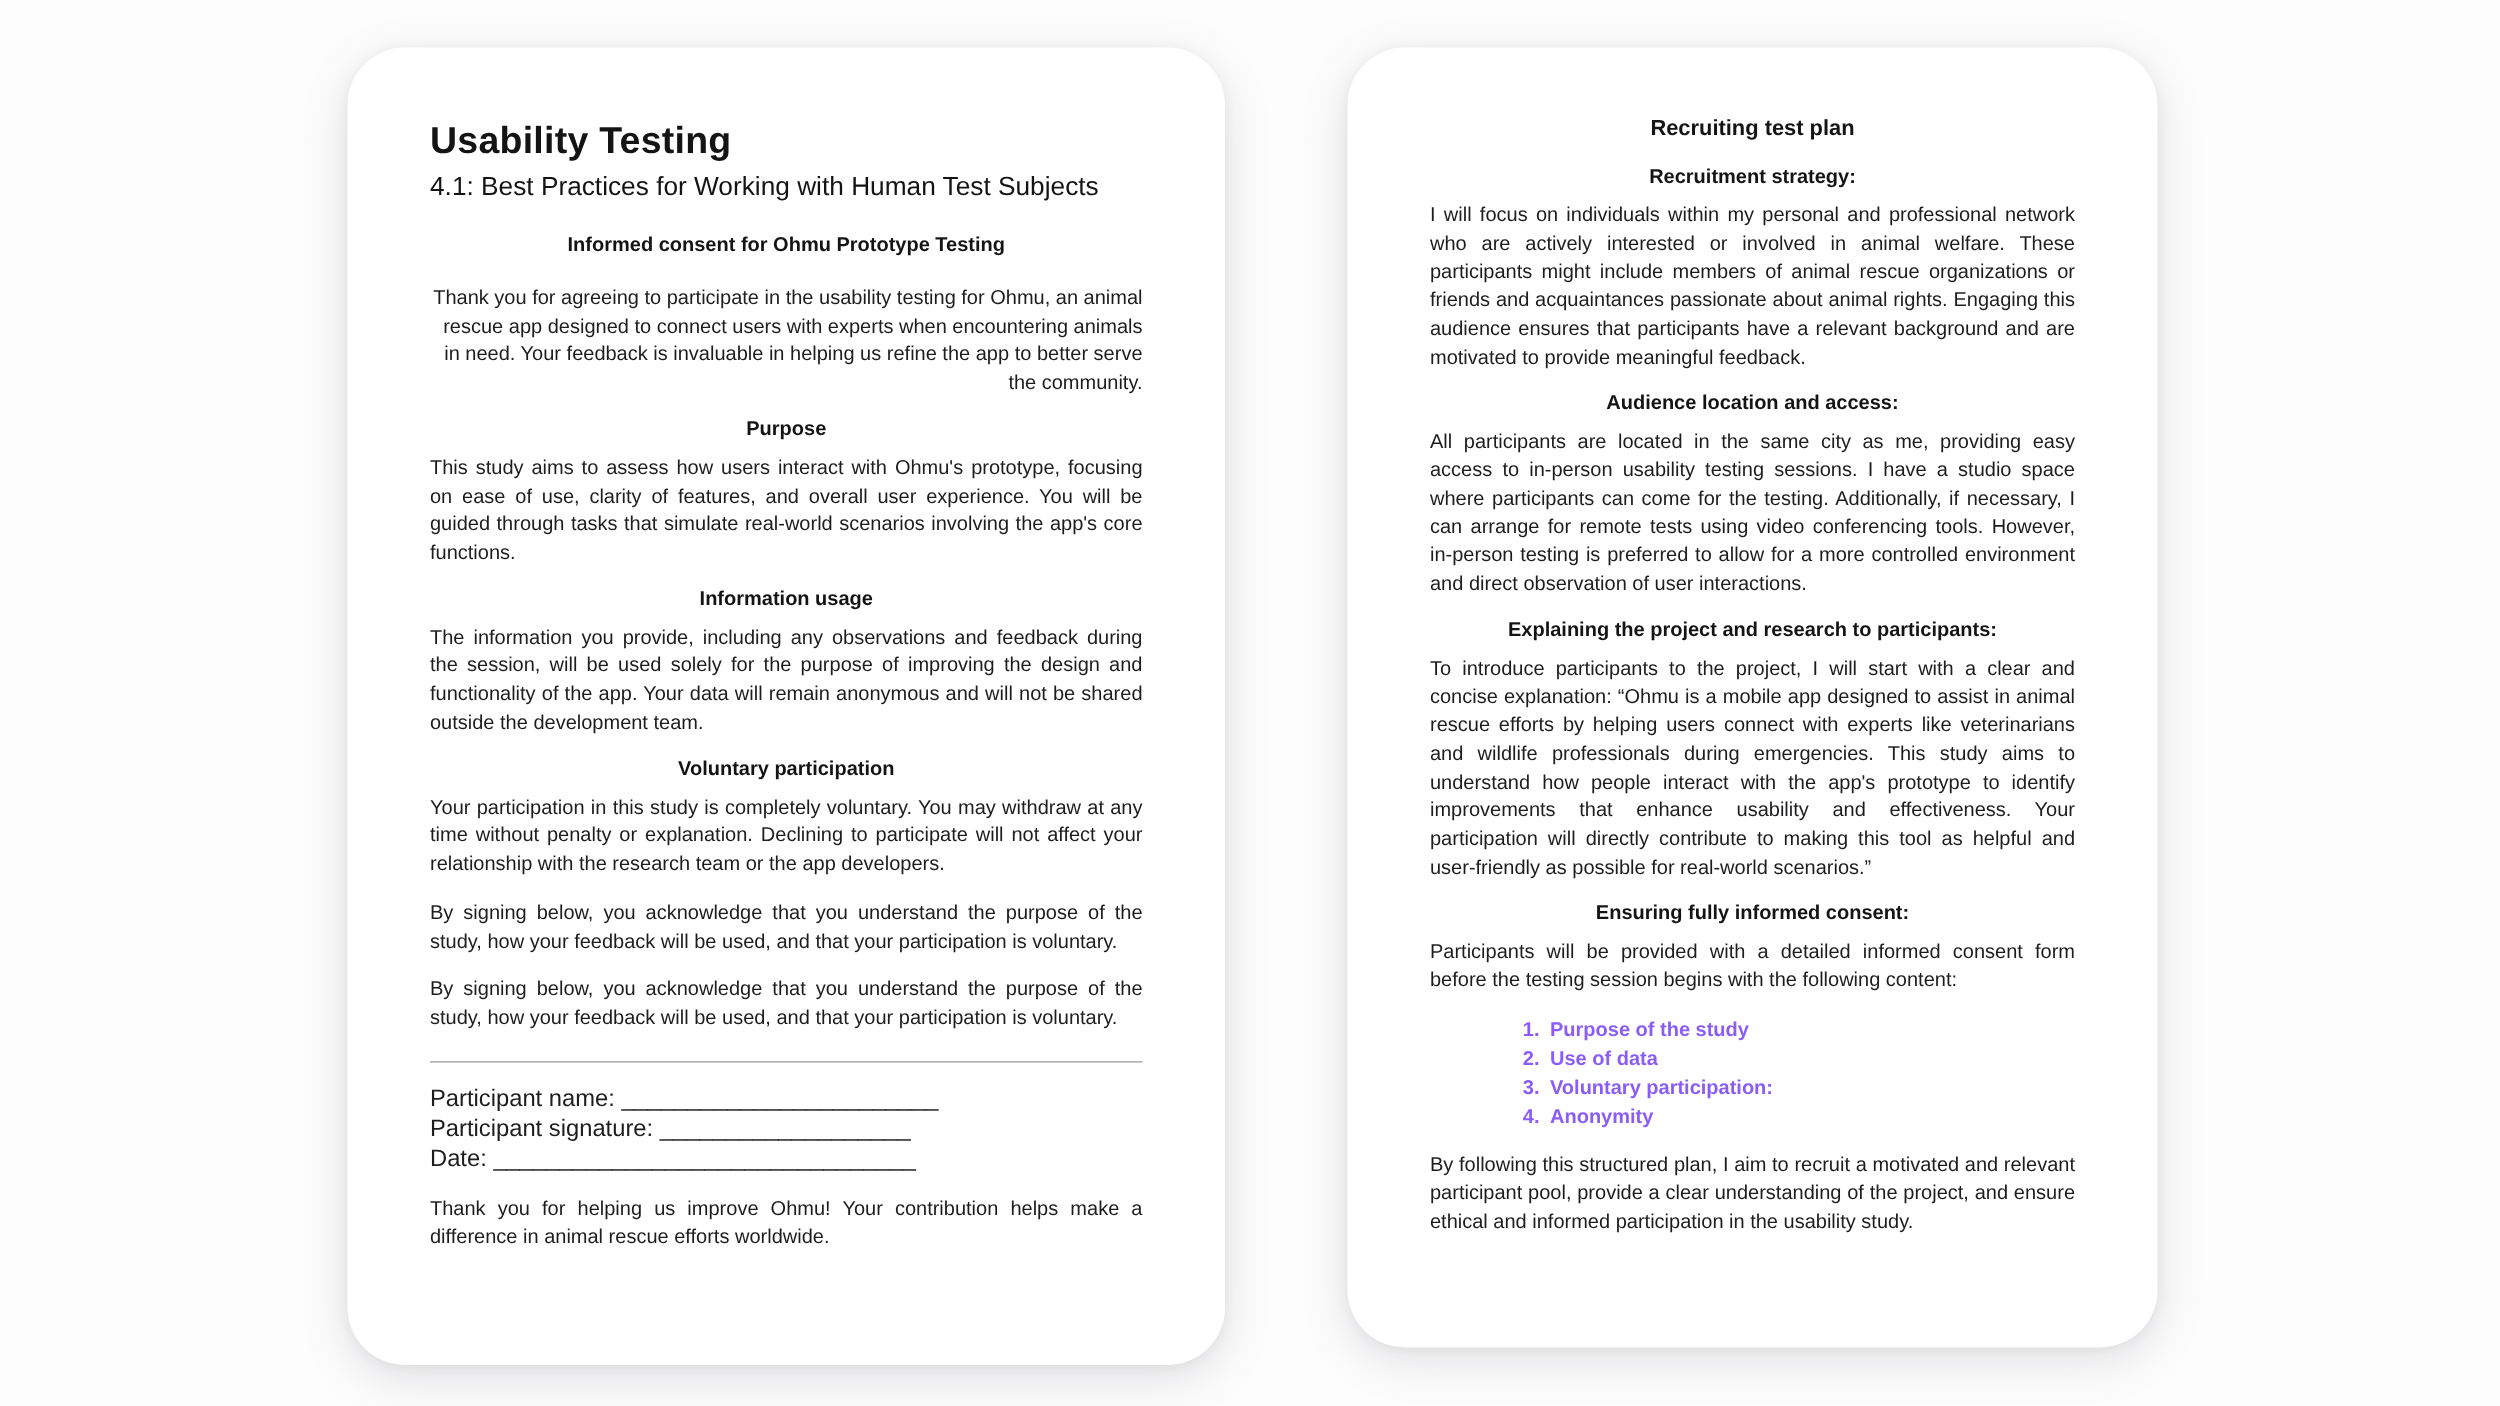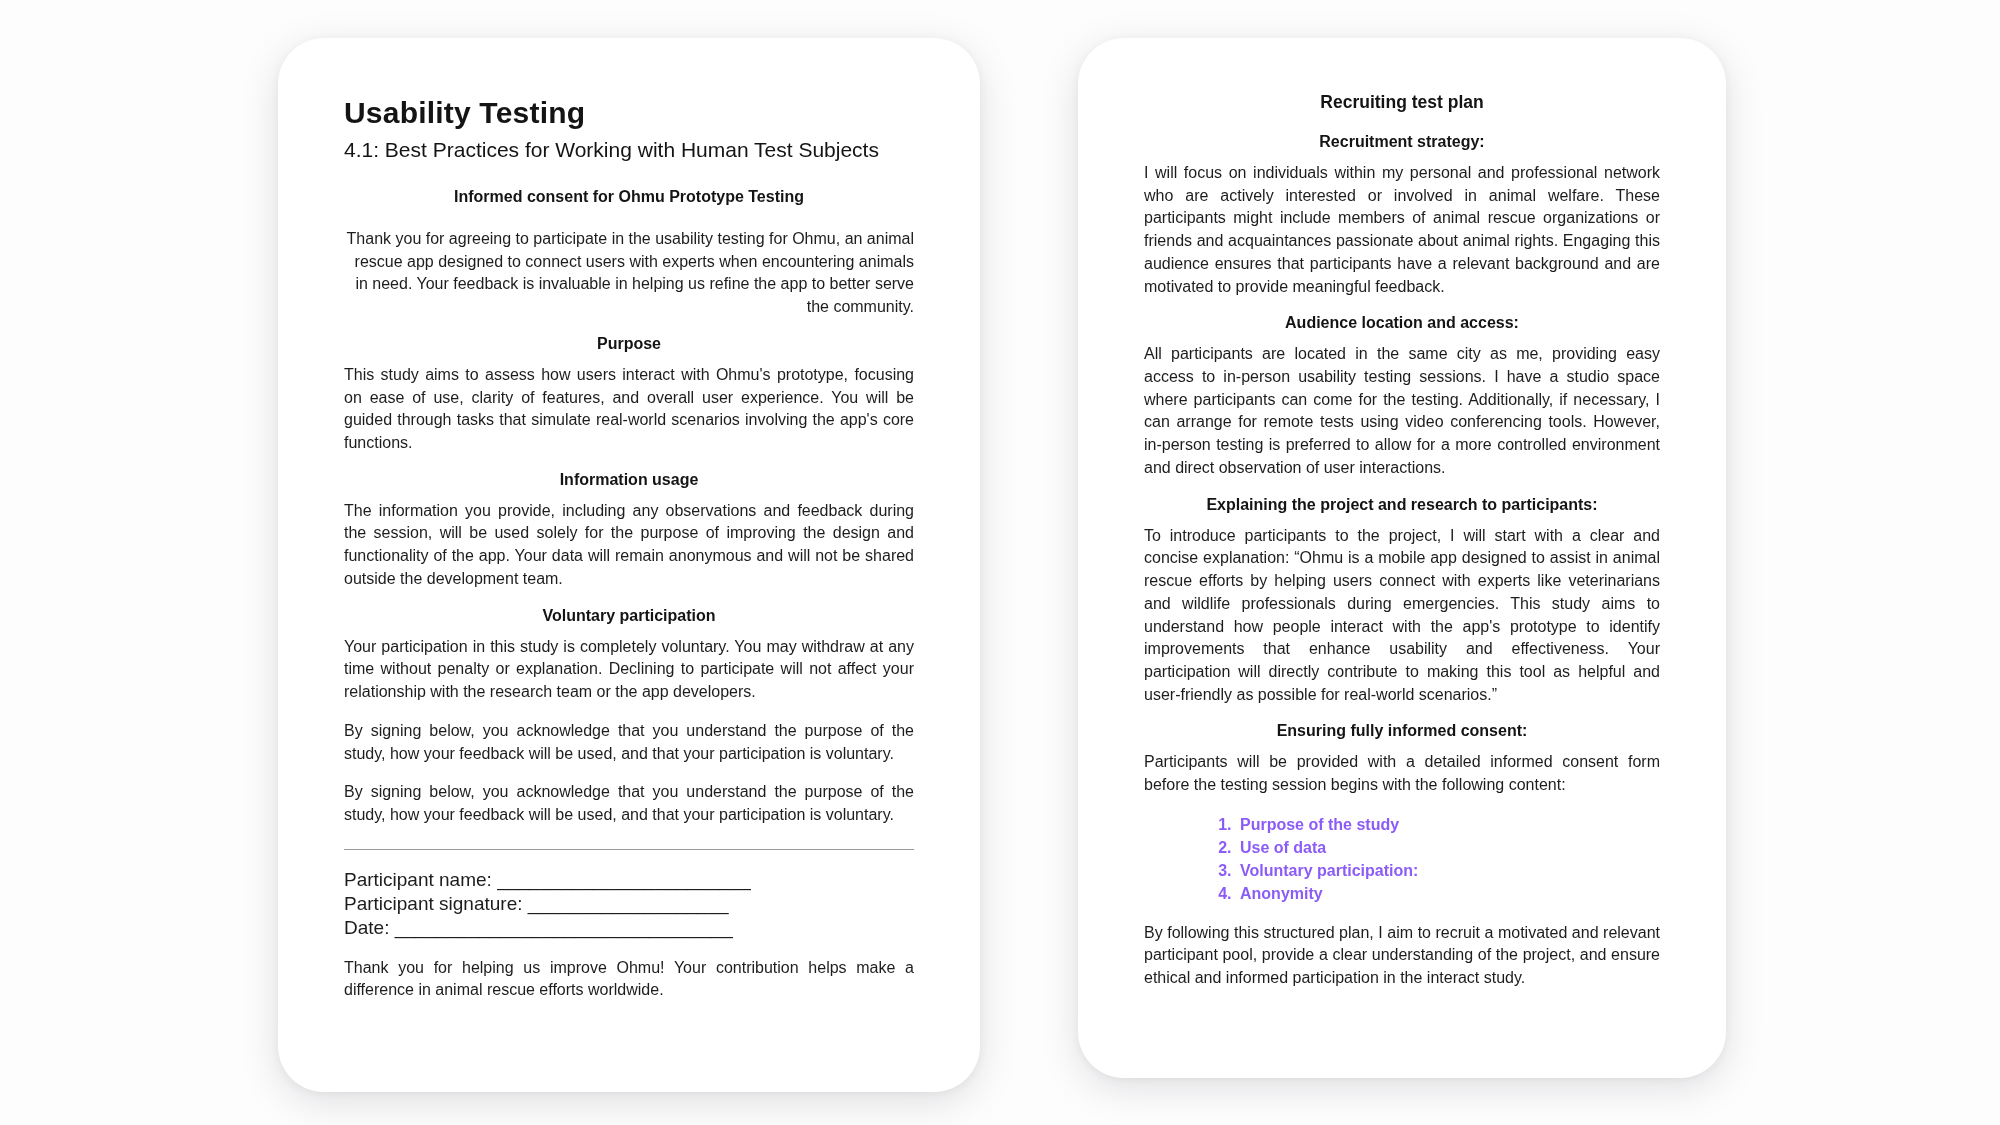--- a/index.html
+++ b/index.html
@@ -151,16 +151,16 @@
     <h4 class="sub">Ensuring fully informed consent:</h4>
     <p class="body">Participants will be provided with a detailed informed consent form before the testing session begins with the following content:</p>
 
     <ol class="consent-list">
       <li>Purpose of the study</li>
       <li>Use of data</li>
       <li>Voluntary participation:</li>
       <li>Anonymity</li>
     </ol>
 
-    <p class="body">By following this structured plan, I aim to recruit a motivated and relevant participant pool, provide a clear understanding of the project, and ensure ethical and informed participation in the interact study.</p>
+    <p class="body">By following this structured plan, I aim to recruit a motivated and relevant participant pool, provide a clear understanding of the project, and ensure ethical and informed participation in the usability study.</p>
   </div>
 
 </div>
 
 </body></html>

